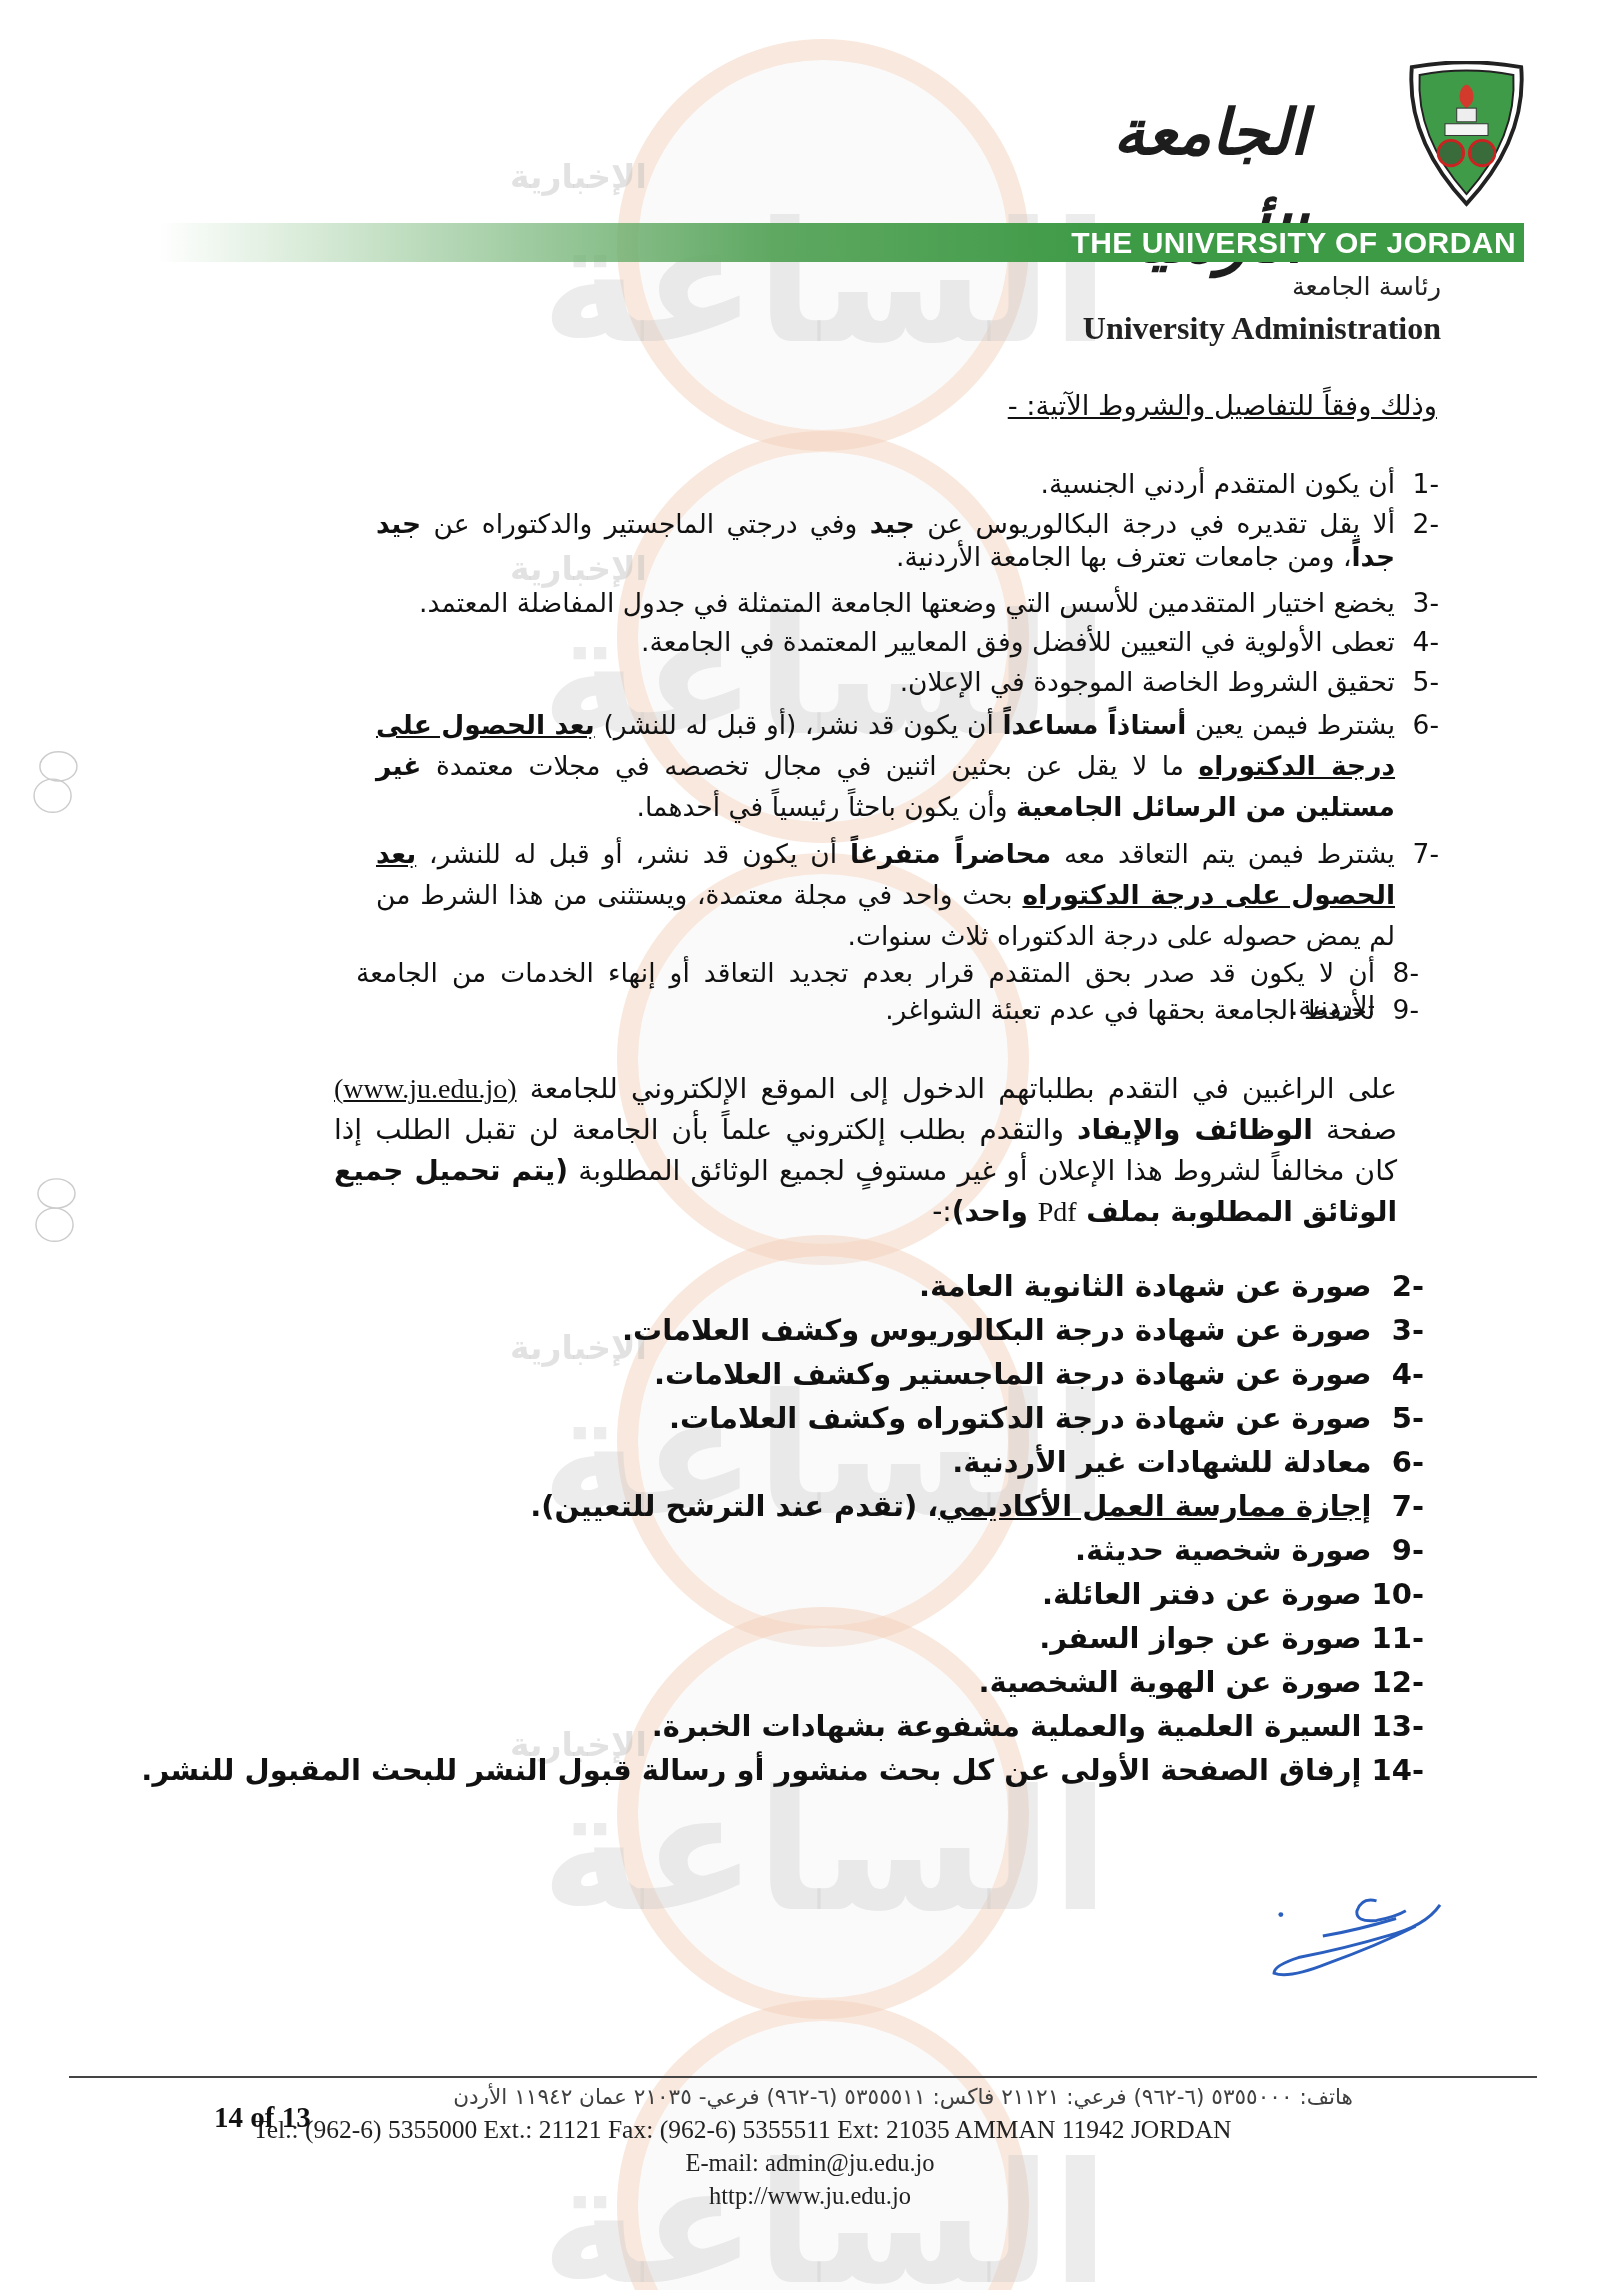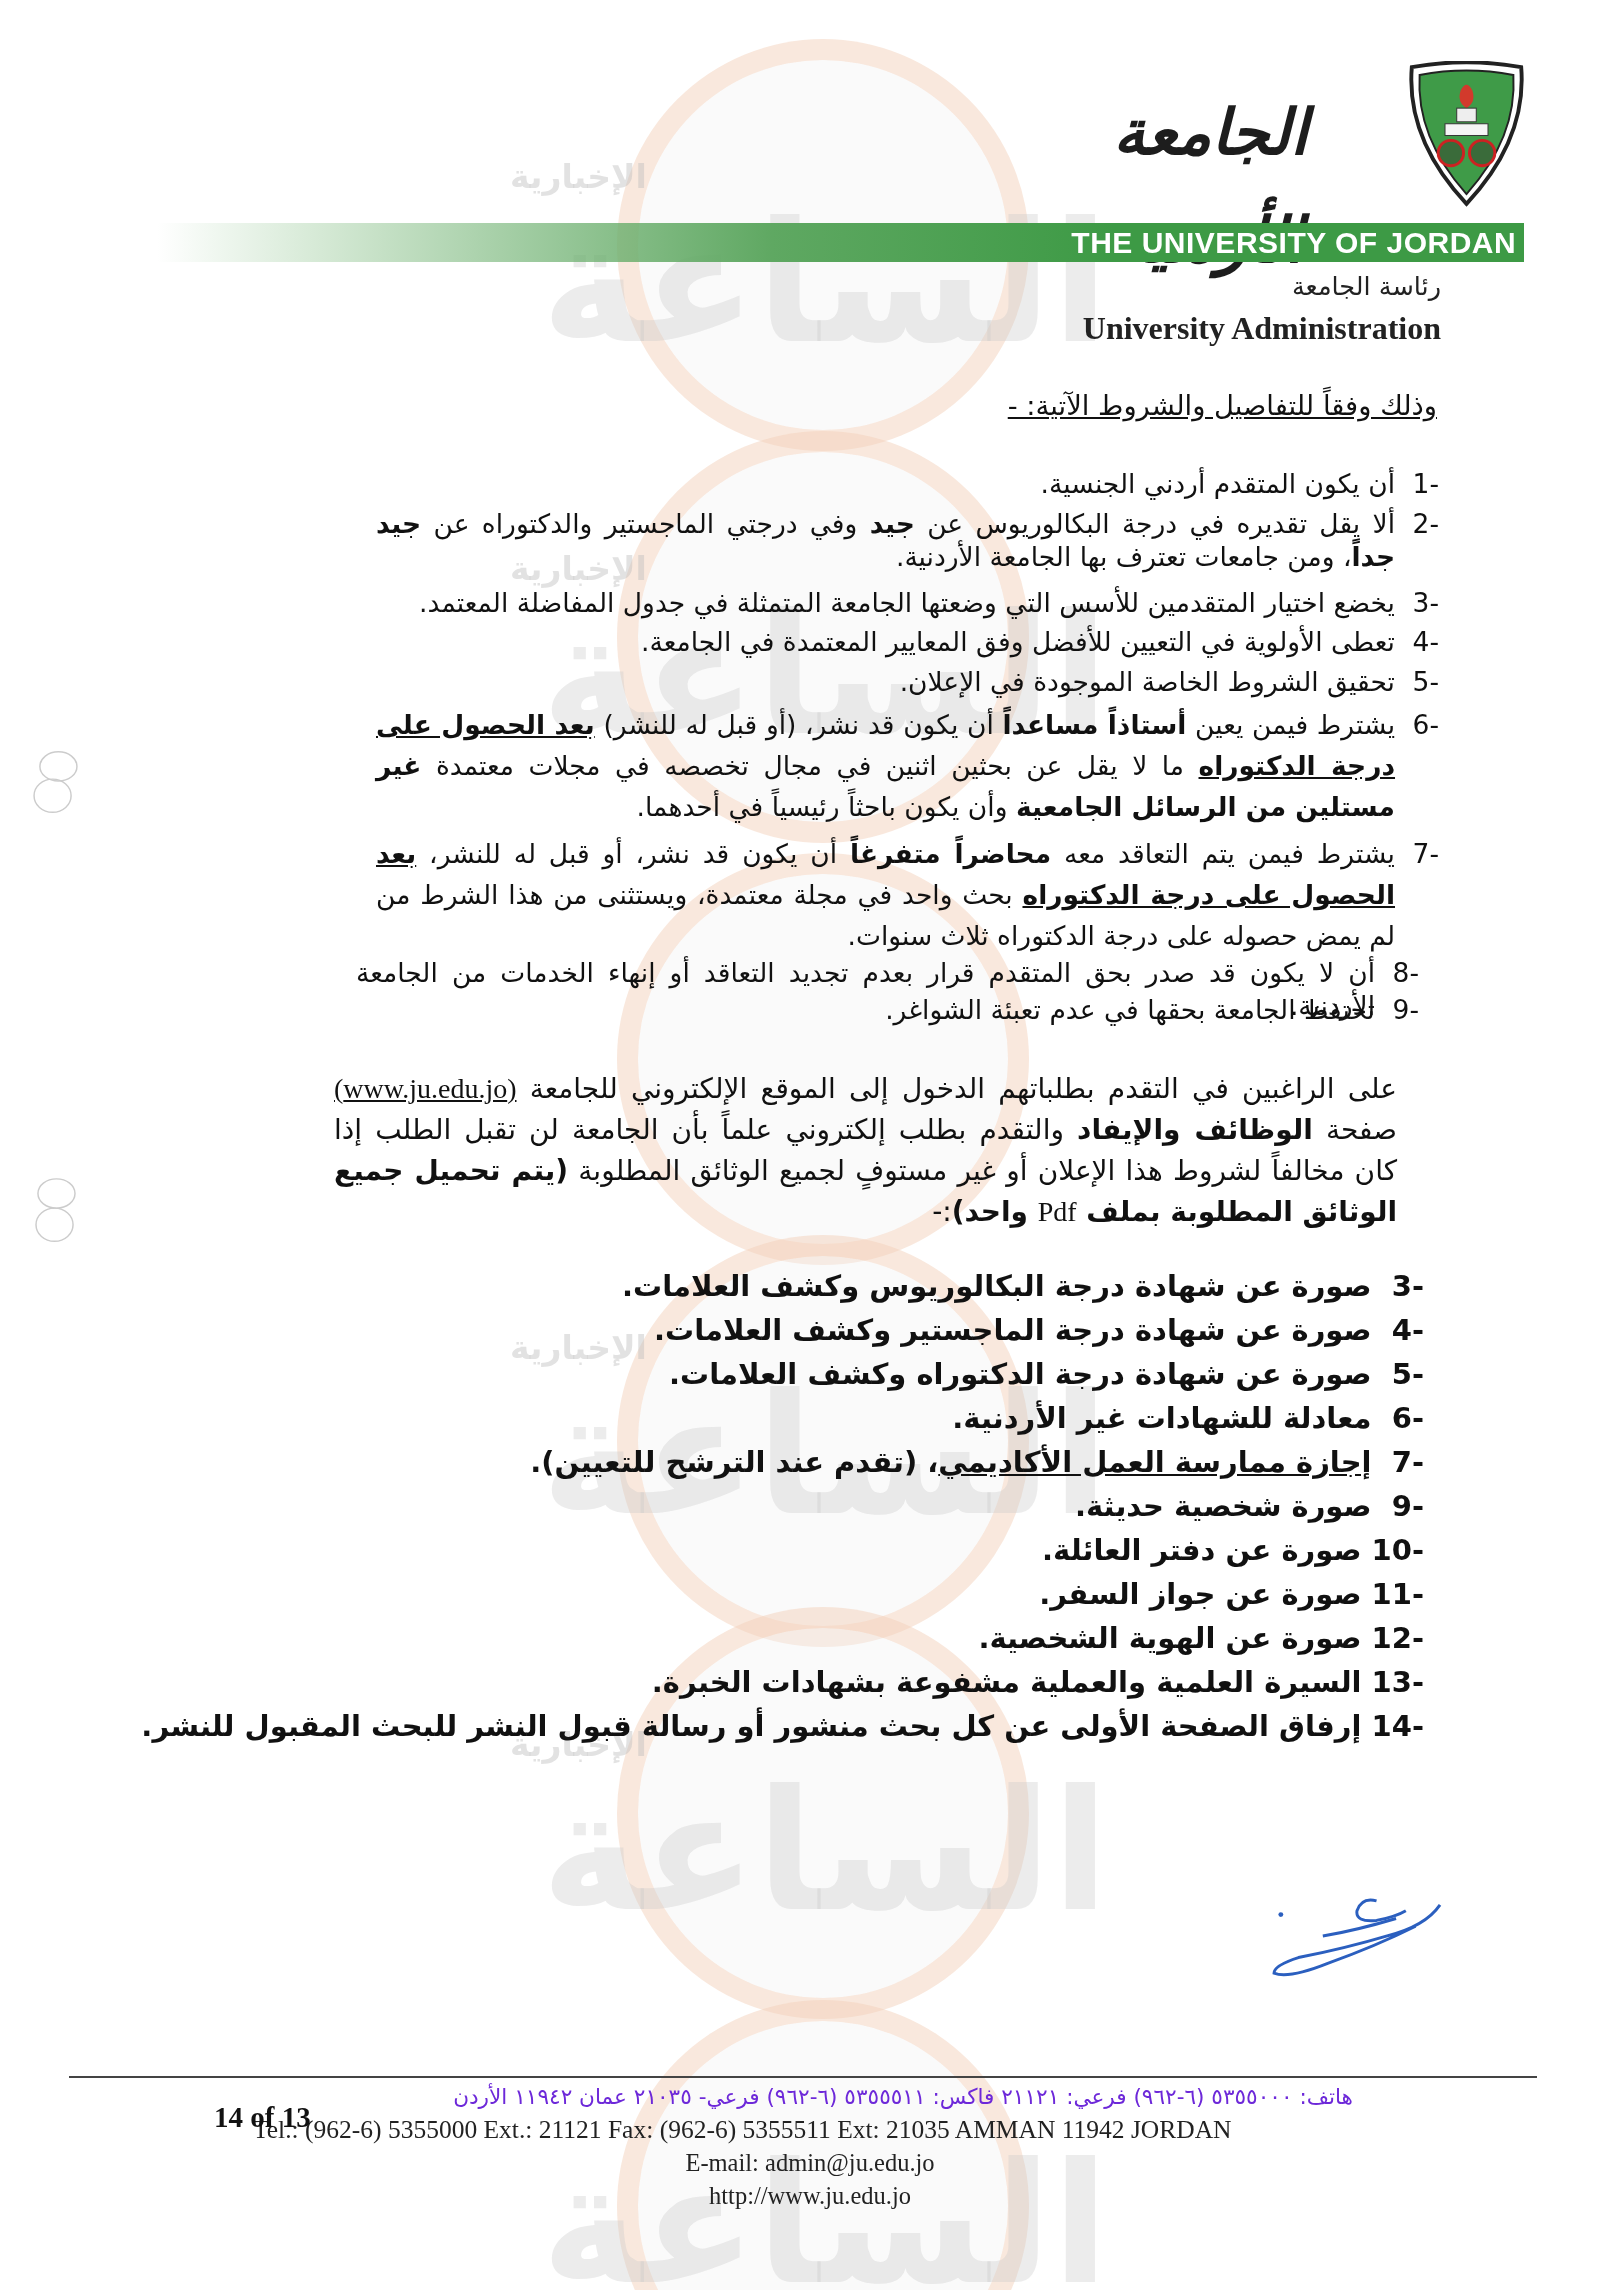--- a/index.html
+++ b/index.html
@@ -31,21 +31,21 @@
   .apply { right:223px; top:1068px; width:1063px; font-size:28px; line-height:41px; direction:rtl; text-align:justify; }
   .apply .url { font-family:"Liberation Serif", serif; text-decoration:underline; }
   .apply .pdf { font-family:"Liberation Serif", serif; font-weight:normal; }
 
   .docs { right:196px; top:1264px; font-size:29px; font-weight:bold; line-height:44px; direction:rtl; }
   .docs div { white-space:nowrap; }
 
   .signature { left:1269px; top:1897px; width:176px; height:83px; }
 
   .footline { left:69px; top:2076px; width:1468px; height:2px; background:#444; }
-  .foot-ar { left:245px; top:2084px; width:1108px; font-size:21.6px; direction:rtl; text-align:right; color:#6d28d9; white-space:nowrap; }
+  .foot-ar { left:245px; top:2084px; width:1108px; font-size:21.6px; direction:rtl; text-align:right; color:#404040; white-space:nowrap; }
   .foot-en { left:253px; top:2115px; font-family:"Liberation Serif", serif; font-size:25.5px; color:#222; white-space:nowrap; }
   .foot-mail { left:0; width:1620px; text-align:center; top:2149px; font-family:"Liberation Serif", serif; font-size:24.5px; color:#222; }
   .foot-web { left:0; width:1620px; text-align:center; top:2182px; font-family:"Liberation Serif", serif; font-size:24.5px; color:#222; }
   .pagenum { left:214px; top:2101px; font-family:"Liberation Serif", serif; font-weight:bold; font-size:29px; color:#111; }
 
   .punch { position:absolute; left:31px; width:49px; height:78px; }
 </style>
 </head>
 <body>
 
@@ -135,20 +135,21 @@
     <span class="num">-9</span>
     <span>تحتفظ الجامعة بحقها في عدم تعبئة الشواغر.</span>
   </div>
 </div>
 
 <div class="abs apply">
   <span>على الراغبين في التقدم بطلباتهم الدخول إلى الموقع الإلكتروني للجامعة </span><span class="url">(www.ju.edu.jo)</span><span> صفحة </span><b>الوظائف والإيفاد</b><span> والتقدم بطلب إلكتروني علماً بأن الجامعة لن تقبل الطلب إذا كان مخالفاً لشروط هذا الإعلان أو غير مستوفٍ لجميع الوثائق المطلوبة </span><b>(يتم تحميل جميع الوثائق المطلوبة بملف </b><span class="pdf">Pdf</span><b> واحد)</b><span>:-</span>
 </div>
 
 <div class="abs docs">
+  <div><span>-2</span>&nbsp;&nbsp;<span>صورة عن شهادة الثانوية العامة.</span></div>
   <div><span>-3</span>&nbsp;&nbsp;<span>صورة عن شهادة درجة البكالوريوس وكشف العلامات.</span></div>
   <div><span>-4</span>&nbsp;&nbsp;<span>صورة عن شهادة درجة الماجستير وكشف العلامات.</span></div>
   <div><span>-5</span>&nbsp;&nbsp;<span>صورة عن شهادة درجة الدكتوراه وكشف العلامات.</span></div>
   <div><span>-6</span>&nbsp;&nbsp;<span>معادلة للشهادات غير الأردنية.</span></div>
   <div><span>-7</span>&nbsp;&nbsp;<u>إجازة ممارسة العمل الأكاديمي</u><span>، (تقدم عند الترشح للتعيين).</span></div>
   <div><span>-9</span>&nbsp;&nbsp;<span>صورة شخصية حديثة.</span></div>
   <div><span>-10</span>&nbsp;<span>صورة عن دفتر العائلة.</span></div>
   <div><span>-11</span>&nbsp;<span>صورة عن جواز السفر.</span></div>
   <div><span>-12</span>&nbsp;<span>صورة عن الهوية الشخصية.</span></div>
   <div><span>-13</span>&nbsp;<span>السيرة العلمية والعملية مشفوعة بشهادات الخبرة.</span></div>

